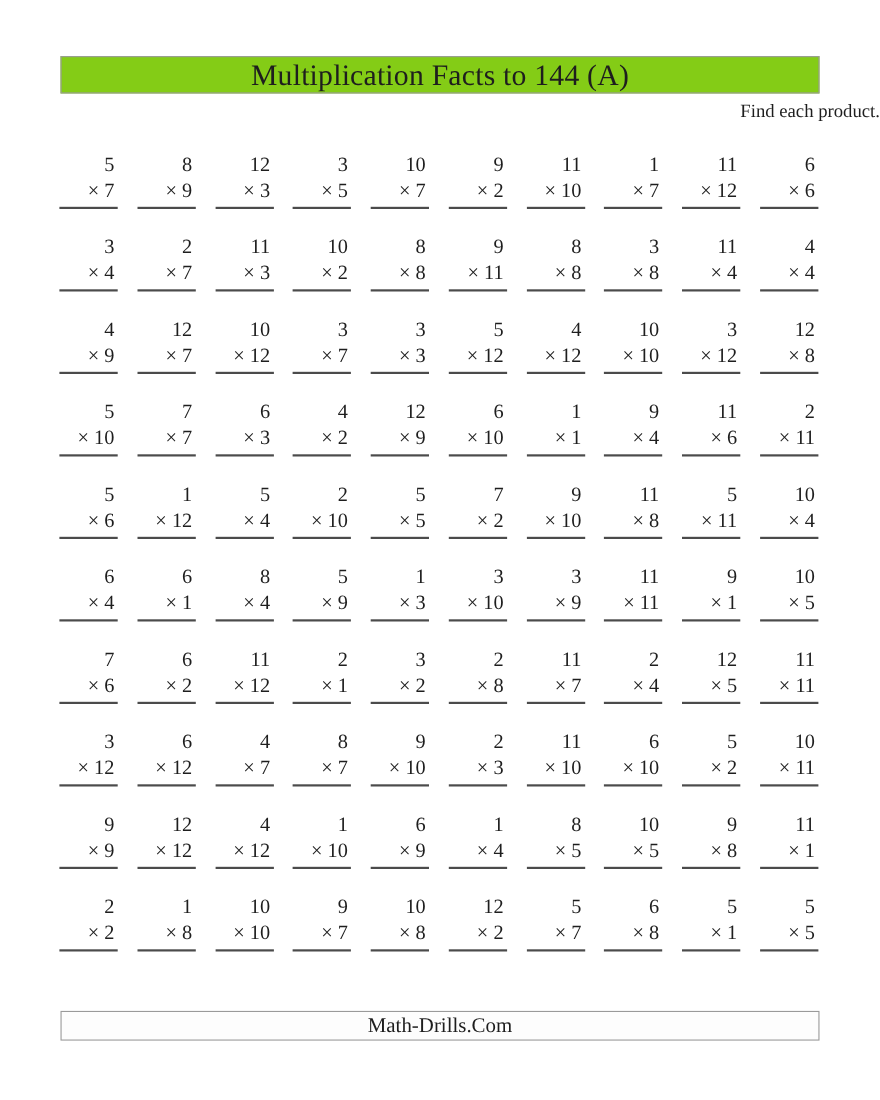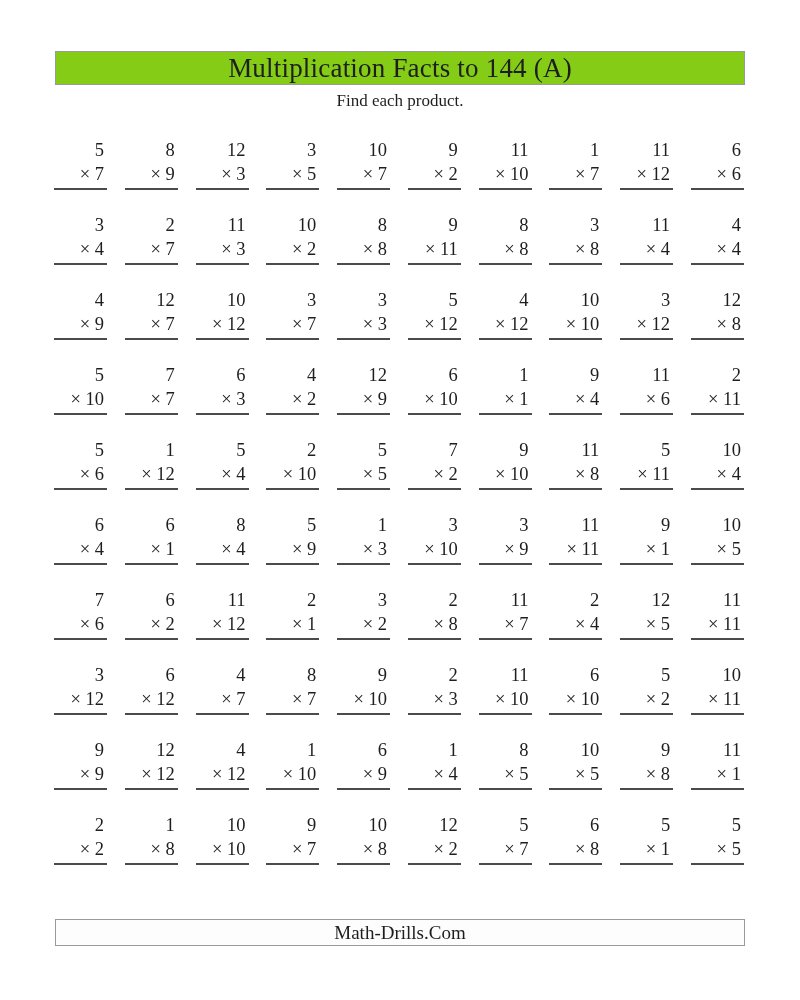--- a/index.html
+++ b/index.html
@@ -17,21 +17,21 @@
     border: 1px solid var(--box-border, #9a9a9a);
     display: flex; align-items: center; justify-content: center;
     background: #84cc16;
   }
   .title-box .title-text {
     font-size: 27px; line-height: 1; letter-spacing: 0.2px;
     color: var(--ink, #1e1e1e);
   }
   .subtitle {
     position: absolute; left: 0; top: 91px; width: 800px;
-    text-align: center; font-size: 17px;
+    text-align: right; font-size: 17px;
     color: var(--ink, #1e1e1e);
   }
   .grid {
     position: absolute; left: 54px; top: 138px; width: 690px;
   }
   .prow {
     display: flex; justify-content: space-between;
     height: 75px;
   }
   .problem {

